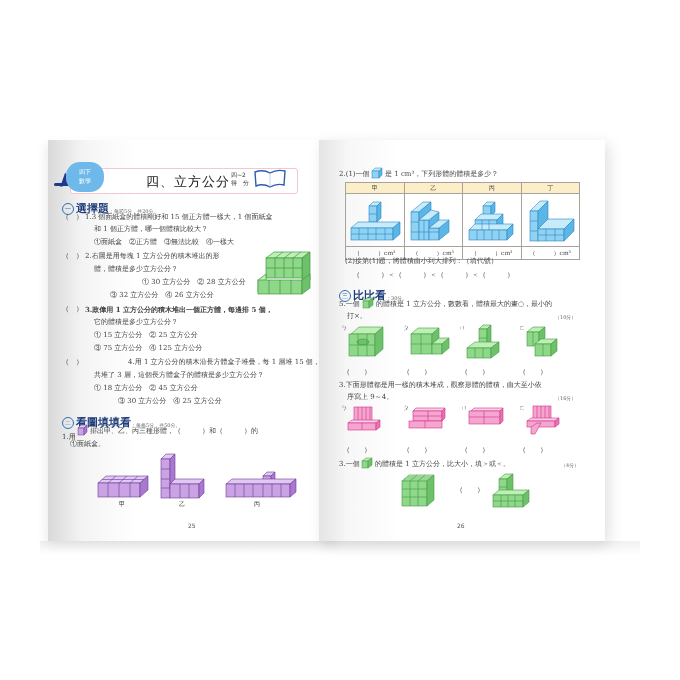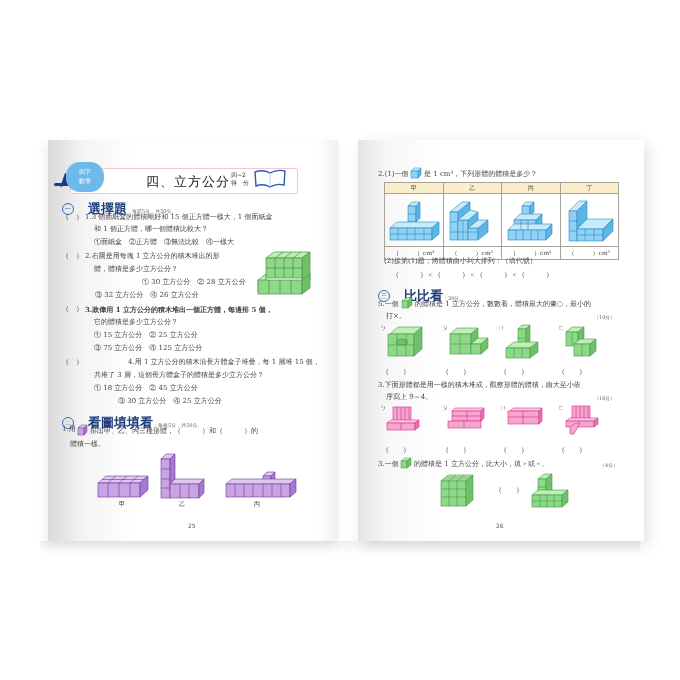--- a/index.html
+++ b/index.html
@@ -1,35 +1,35 @@
 <!DOCTYPE html>
 <html><head>
 <meta charset="utf-8">
 <style>
   html,body{margin:0;padding:0;}
   body{width:680px;height:680px;background:#ffffff;position:relative;overflow:hidden;font-family:"DejaVu Serif","Liberation Serif",serif;color:#333;}
   .page{position:absolute;top:140px;height:401px;background:#fff;}
   .page-left{left:48px;width:290px;background:linear-gradient(to right,#d9d9d9 0%,#f4f4f4 12%,#ffffff 30%,#ffffff 93%,#f0f0f0 100%);box-shadow:-2px 4px 10px rgba(0,0,0,0.08);}
-  .page-right{left:358px;width:286px;background:linear-gradient(to right,#e4e4e4 0%,#f7f7f7 10%,#ffffff 28%,#ffffff 100%);box-shadow:4px 4px 14px rgba(0,0,0,0.12);}
+  .page-right{left:319px;width:286px;background:linear-gradient(to right,#e4e4e4 0%,#f7f7f7 10%,#ffffff 28%,#ffffff 100%);box-shadow:4px 4px 14px rgba(0,0,0,0.12);}
   .shadow-bottom{position:absolute;left:40px;top:541px;width:600px;height:14px;background:linear-gradient(to bottom,rgba(0,0,0,0.06),rgba(0,0,0,0));}
   .abs{position:absolute;}
   .t{font-size:7px;line-height:9px;white-space:nowrap;color:#444;}
   .tb{font-size:6.5px;line-height:9px;white-space:nowrap;color:#444;}
   .small{font-size:5px;color:#666;white-space:nowrap;}
   
   .title-bar{position:absolute;left:22px;top:28px;width:226px;height:24px;border:1px solid #f2c6d2;border-radius:3px;background:#fff;}
   .cloud{position:absolute;left:18px;top:22px;width:38px;height:30px;background:#6fb8ea;border-radius:14px;color:#fff;font-family:"DejaVu Sans",sans-serif;font-size:6px;line-height:9px;text-align:center;padding-top:5px;box-sizing:border-box;}
   .hat{position:absolute;left:10px;top:33px;width:0;height:0;border-left:9px solid transparent;border-right:6px solid transparent;border-bottom:12px solid #1f3a8a;transform:rotate(-18deg);}
   .hat-brim{position:absolute;left:6px;top:43px;width:20px;height:3px;background:#1f3a8a;border-radius:2px;}
   .page-title{position:absolute;left:98px;top:33px;font-family:"DejaVu Sans",sans-serif;font-size:13px;color:#222;letter-spacing:1px;}
   .unit-code{position:absolute;left:183px;top:31px;font-family:"DejaVu Sans",sans-serif;font-size:6px;line-height:8px;color:#333;}
   .score-book{position:absolute;left:205px;top:28px;width:34px;height:20px;}
   
   .sec-badge{display:inline-block;width:10px;height:10px;border:1.5px solid #2f6fb5;border-radius:50%;font-family:"DejaVu Sans",sans-serif;font-size:6px;line-height:10px;text-align:center;color:#2f6fb5;vertical-align:middle;margin-right:2px;}
-  .sec-title{font-family:"DejaVu Sans",sans-serif;font-weight:bold;font-size:13px;color:#1f3d7a;vertical-align:middle;margin-left:12px;}
+  .sec-title{font-family:"DejaVu Sans",sans-serif;font-weight:bold;font-size:11px;color:#1f3d7a;vertical-align:middle;}
   .page-num{position:absolute;font-size:6px;color:#555;font-family:"DejaVu Sans",sans-serif;}
   
   svg{position:absolute;overflow:visible;}
   
   .vtable{position:absolute;left:26px;top:42px;width:235px;border-collapse:collapse;}
   .vtable td{border:1px solid #a7a29a;padding:0;text-align:center;font-size:6px;color:#444;}
   .vtable .hdr td{background:#fbeec9;height:10px;line-height:10px;}
   .vtable .img td{height:52px;position:relative;}
   .vtable .ans td{height:12px;font-size:6px;}
 </style>
@@ -63,21 +63,21 @@
 
   <div class="abs t" style="left:14px;top:73px;">（　）</div>
   <div class="abs t" style="left:37px;top:73px;">1.3 個面紙盒的體積剛好和 15 個正方體一樣大，1 個面紙盒</div>
   <div class="abs t" style="left:46px;top:85px;">和 1 個正方體，哪一個體積比較大？</div>
   <div class="abs t" style="left:46px;top:98px;">①面紙盒　②正方體　③無法比較　④一樣大</div>
 
   <div class="abs t" style="left:14px;top:112px;">（　）</div>
   <div class="abs t" style="left:37px;top:112px;">2.右圖是用每塊 1 立方公分的積木堆出的形</div>
   <div class="abs t" style="left:46px;top:125px;">體，體積是多少立方公分？</div>
   <div class="abs t" style="left:46px;top:138px;margin-left:48px;">① 30 立方公分　② 28 立方公分</div>
-  <div class="abs t" style="left:47px;top:151px;">③ 32 立方公分　④ 26 立方公分</div>
+  <div class="abs t" style="left:62px;top:151px;">③ 32 立方公分　④ 26 立方公分</div>
 
   <svg style="left:208px;top:110px;" width="56" height="48" viewBox="0 0 56 48">
     <g stroke="#3f9a3f" stroke-width="0.7">
       <polygon points="10,8 18,2 54,2 46,8" fill="#bfeeb7"></polygon>
       <polygon points="46,8 54,2 54,30 46,36" fill="#6fc06a"></polygon>
       <rect x="10" y="8" width="36" height="20" fill="#8fd88a"></rect>
       <polygon points="2,30 10,24 10,36 2,42" fill="#bfeeb7"></polygon>
       <rect x="2" y="30" width="44" height="14" fill="#8fd88a"></rect>
       <polygon points="46,30 54,24 54,38 46,44" fill="#6fc06a"></polygon>
       <line x1="19" y1="8" x2="19" y2="28"></line>
@@ -101,28 +101,28 @@
 
   <div class="abs t" style="left:14px;top:218px;">（　）</div>
   <div class="abs t" style="left:37px;top:218px;margin-left:43px;">4.用 1 立方公分的積木沿長方體盒子堆疊，每 1 層堆 15 個，</div>
   <div class="abs t" style="left:46px;top:231px;text-align:right;">共堆了 3 層，這個長方體盒子的體積是多少立方公分？</div>
   <div class="abs t" style="left:46px;top:244px;">① 18 立方公分　② 45 立方公分</div>
   <div class="abs t" style="left:46px;top:257px;padding-left:24px;">③ 30 立方公分　④ 25 立方公分</div>
 
   <div class="abs" style="left:14px;top:272px;">
     <span class="sec-badge">二</span><span class="sec-title">看圖填填看</span><span class="small">：每格5分，共50分。</span>
   </div>
-  <div class="abs t" style="left:14px;top:285px;text-align:center;">1.用</div>
+  <div class="abs t" style="left:14px;top:293px;text-align:center;">1.用</div>
   <svg style="left:29px;top:285px;" width="11" height="11" viewBox="0 0 11 11">
     <polygon points="1,3 4,0 10,0 7,3" fill="#e1c8f2" stroke="#6c3a94" stroke-width="0.5"></polygon>
     <rect x="1" y="3" width="6" height="7" fill="#c9a3e4" stroke="#6c3a94" stroke-width="0.5"></rect>
     <polygon points="7,3 10,0 10,7 7,10" fill="#a978cf" stroke="#6c3a94" stroke-width="0.5"></polygon>
   </svg>
   <div class="abs t" style="left:42px;top:287px;">排出甲、乙、丙三種形體，（　　　）和（　　　）的</div>
-  <div class="abs t" style="left:22px;top:300px;">體積一樣。</div>
+  <div class="abs t" style="left:22px;top:300px;">①面紙盒。</div>
 
   <svg style="left:50px;top:335px;" width="52" height="24" viewBox="0 0 52 24">
     <g stroke="#6c3a94" stroke-width="0.6">
       <polygon points="0,8 8,1 50,1 42,8" fill="#e1c8f2"></polygon>
       <rect x="0" y="8" width="42" height="14" fill="#c9a3e4"></rect>
       <polygon points="42,8 50,1 50,15 42,22" fill="#a978cf"></polygon>
       <line x1="10" y1="8" x2="10" y2="22"></line>
         <line x1="21" y1="8" x2="21" y2="22"></line>
         <line x1="32" y1="8" x2="32" y2="22"></line>
       <line x1="18" y1="1" x2="10" y2="8"></line>

